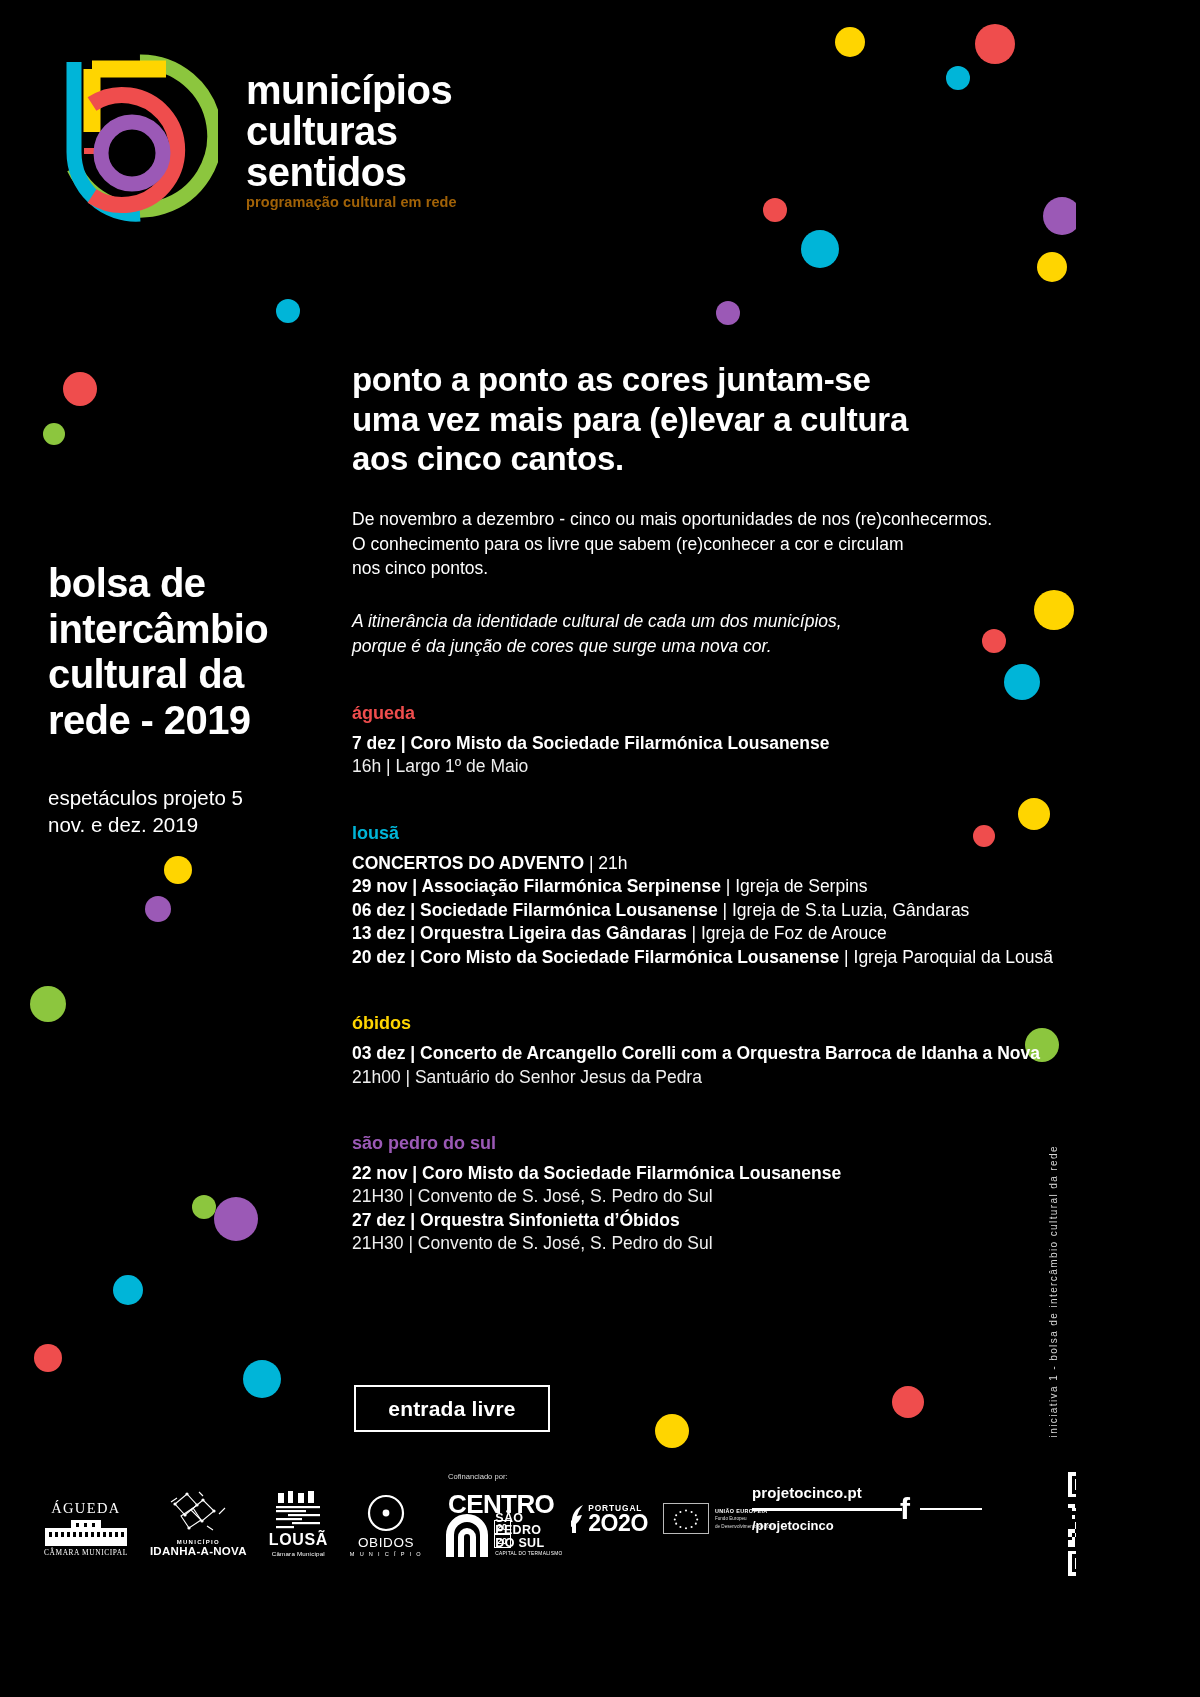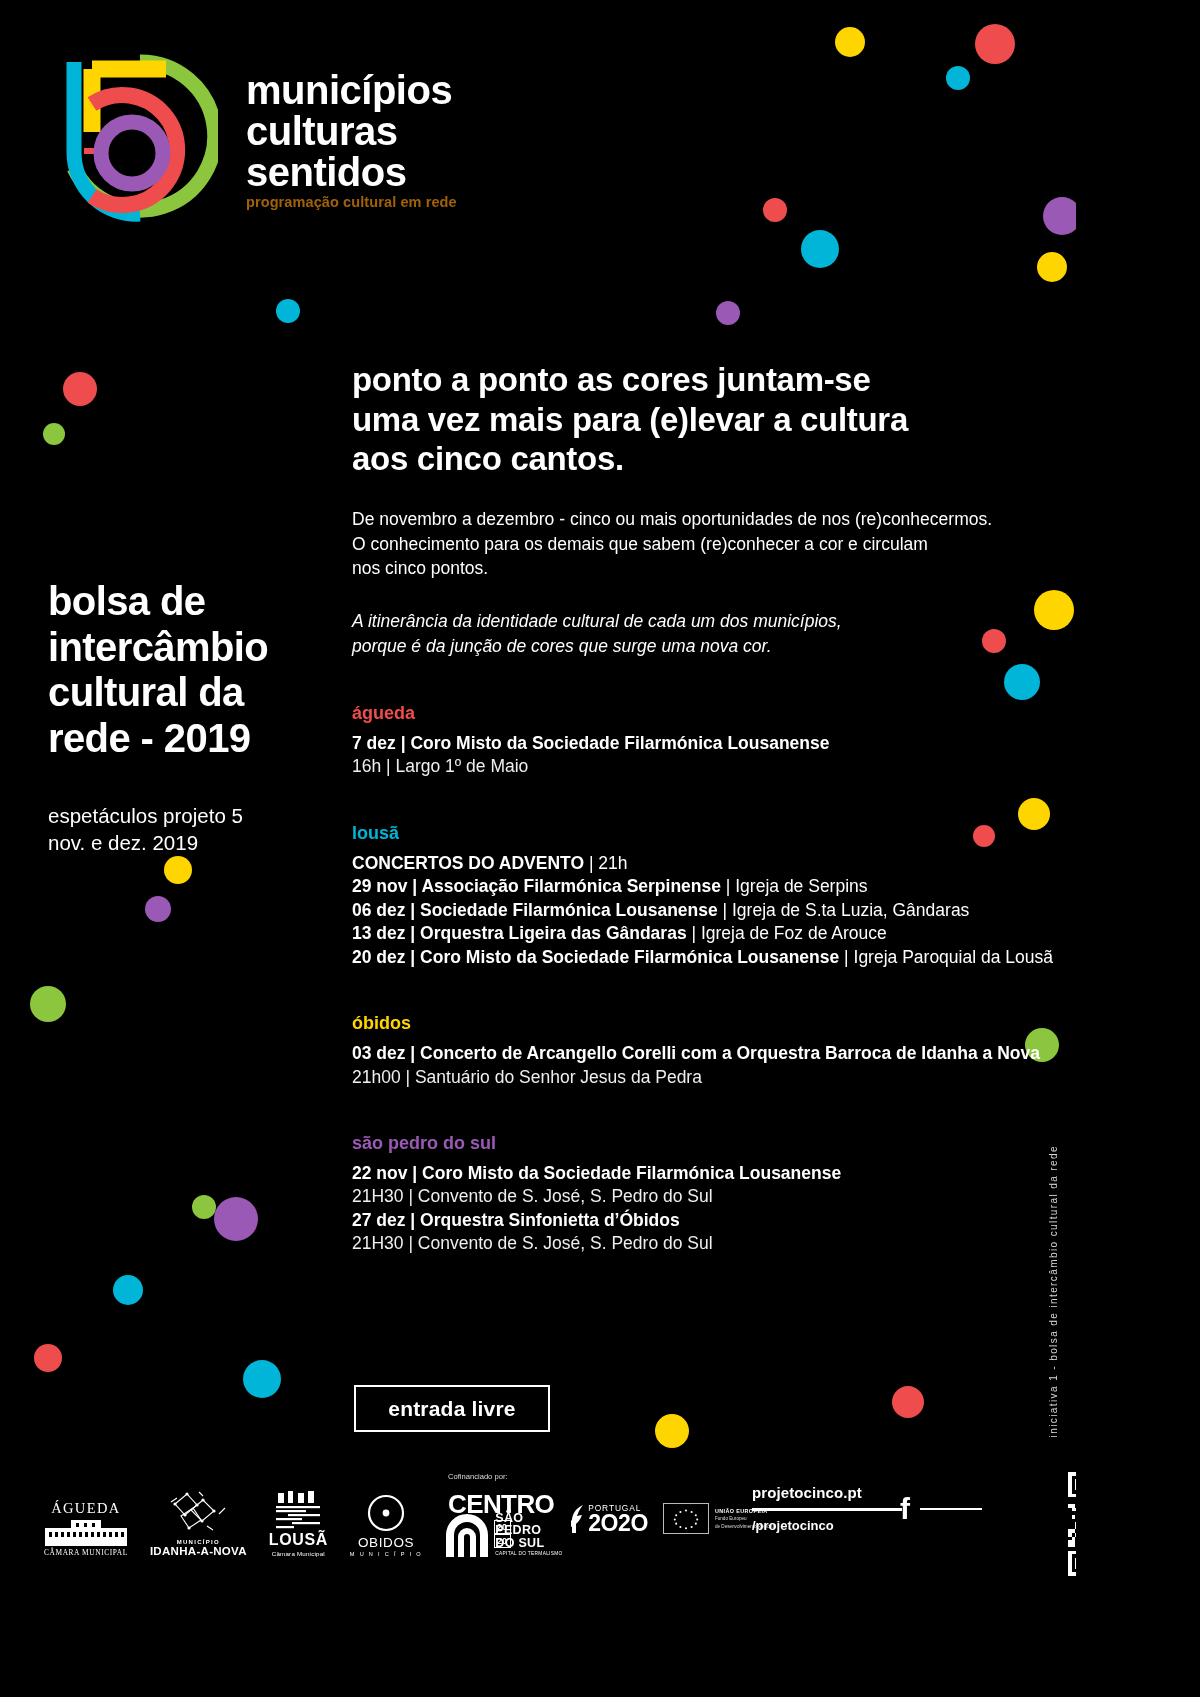--- a/index.html
+++ b/index.html
@@ -54,21 +54,21 @@
     font-size: 14.5px;
     font-weight: bold;
     letter-spacing: 0.1px;
     color: #a16207;
   }
 
   
   .left-col {
     position: absolute;
     left: 48px;
-    top: 579px;
+    top: 561px;
     width: 286px;
     z-index: 5;
   }
   .left-title {
     font-size: 40px;
     font-weight: bold;
     line-height: 1.14;
     letter-spacing: -0.6px;
     color: #ffffff;
   }
@@ -218,21 +218,21 @@
     font-size: 9px;
     font-weight: bold;
     line-height: 1;
     padding: 1.5px 2px;
     text-align: center;
     width: 17px;
   }
   .pt2020 { display: flex; align-items: center; }
   .pt-leaf { width: 17px; height: 28px; }
   .pt-txt { margin-left: 2px; }
-  .pt-small { font-size: 8.4px; font-weight: normal; letter-spacing: 0.9px; display: block; }
+  .pt-small { font-size: 8.4px; font-weight: bold; letter-spacing: 0.9px; display: block; }
   .pt-big { font-size: 23px; font-weight: bold; letter-spacing: -0.4px; display: block; line-height: 0.92; }
   .eu { display: flex; align-items: center; gap: 6px; }
   .eu-flag { width: 46px; height: 31px; border: 1px solid #bbb; }
   .eu-txt { line-height: 1.2; }
   .eu-t1 { font-size: 5.4px; font-weight: bold; letter-spacing: 0.4px; display: block; }
   .eu-t2 { font-size: 4.6px; display: block; margin-top: 2px; color: #ddd; }
 
   
   .web {
     position: absolute;
@@ -333,21 +333,21 @@
 
   <div class="main-col">
     <div class="headline">
       <span>ponto a ponto as cores juntam-se</span>
       <span>uma vez mais para (e)levar a cultura</span>
       <span>aos cinco cantos.</span>
     </div>
 
     <div class="para">
       <span>De novembro a dezembro - cinco ou mais oportunidades de nos (re)conhecermos.</span>
-      <span>O conhecimento para os demais que sabem (re)conhecer a cor e circulam</span>
+      <span>O conhecimento para os livre que sabem (re)conhecer a cor e circulam</span>
       <span>nos cinco pontos.</span>
     </div>
 
     <div class="para second">
       <span>A itinerância da identidade cultural de cada um dos municípios,</span>
       <span>porque é da junção de cores que surge uma nova cor.</span>
     </div>
 
     <div id="sections-host">
         <div class="section">

